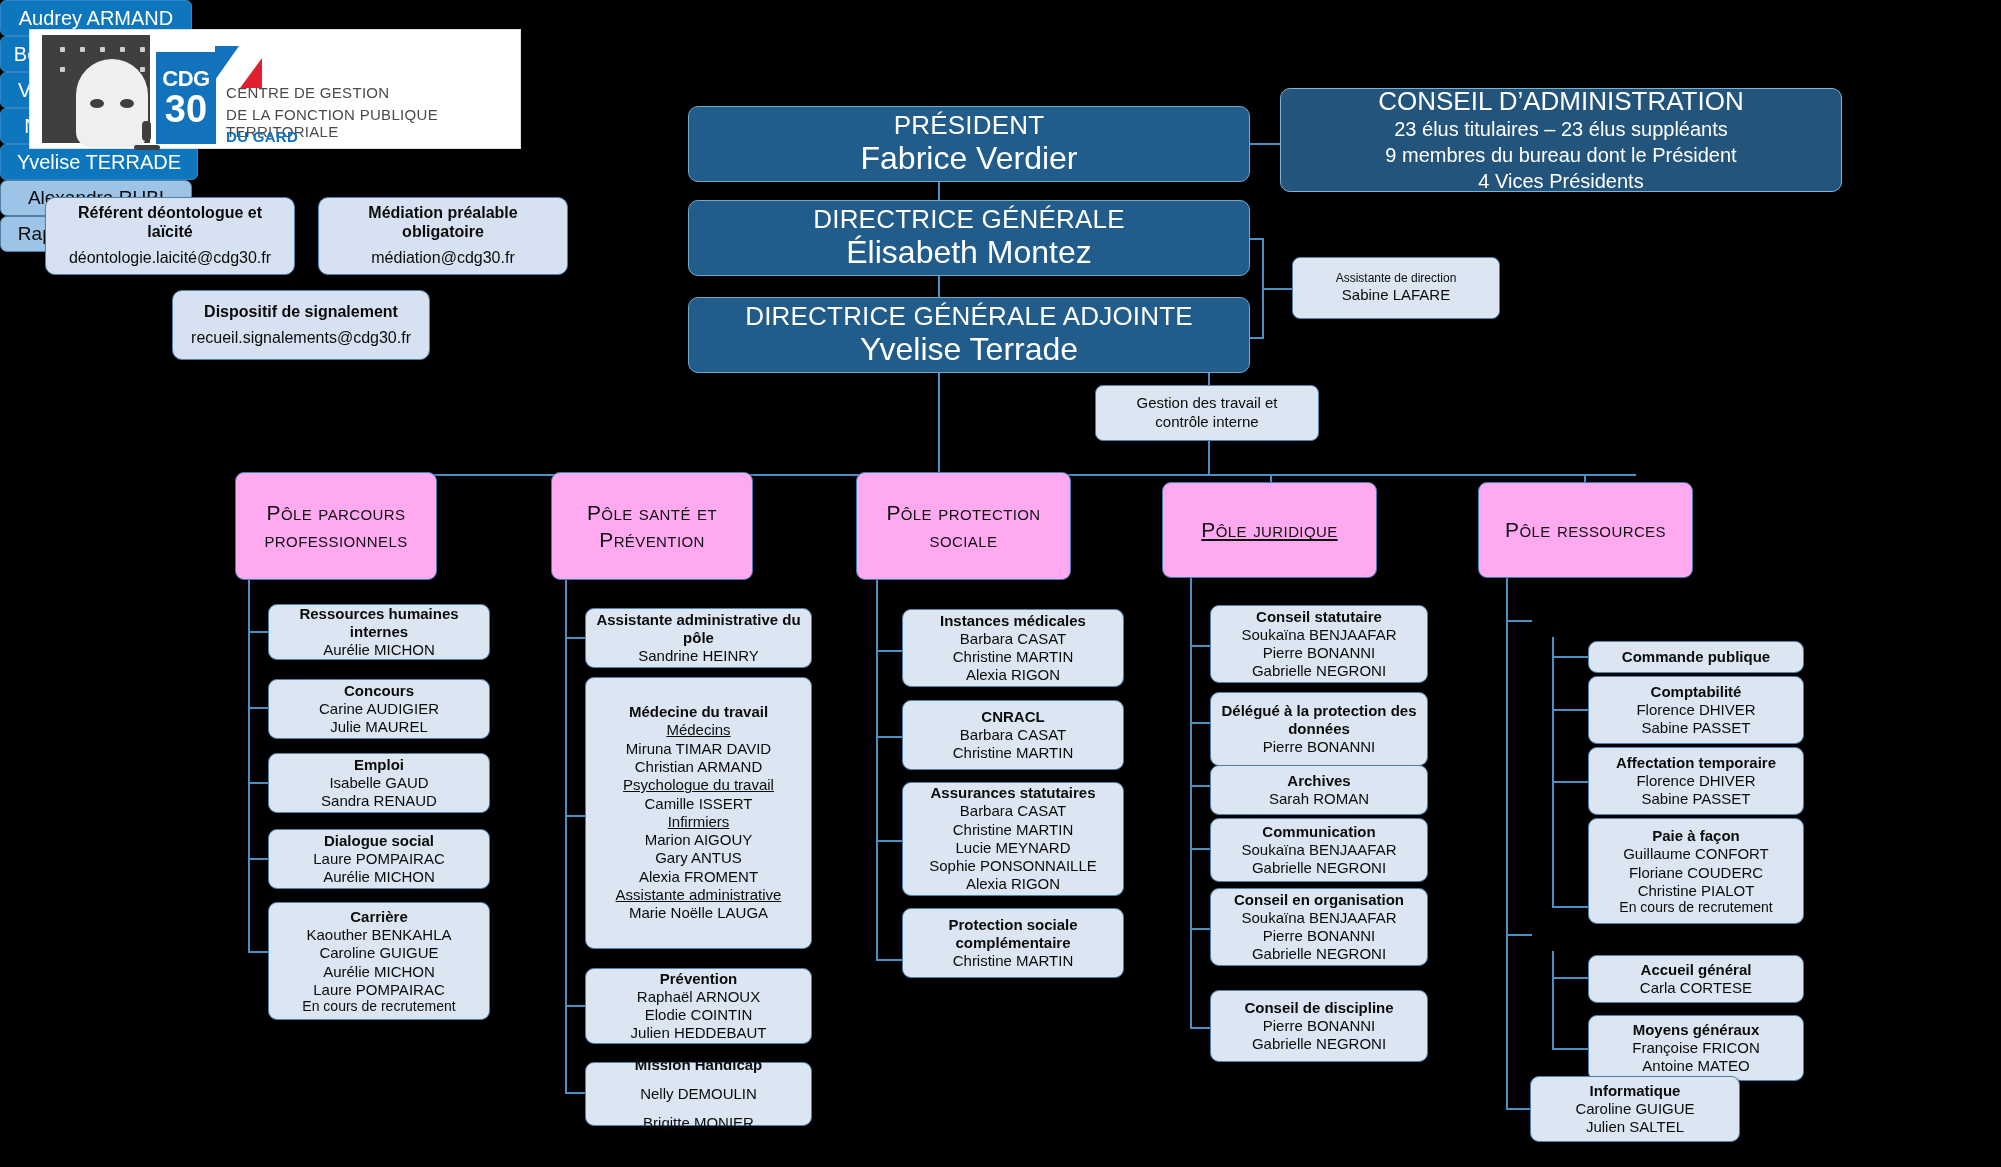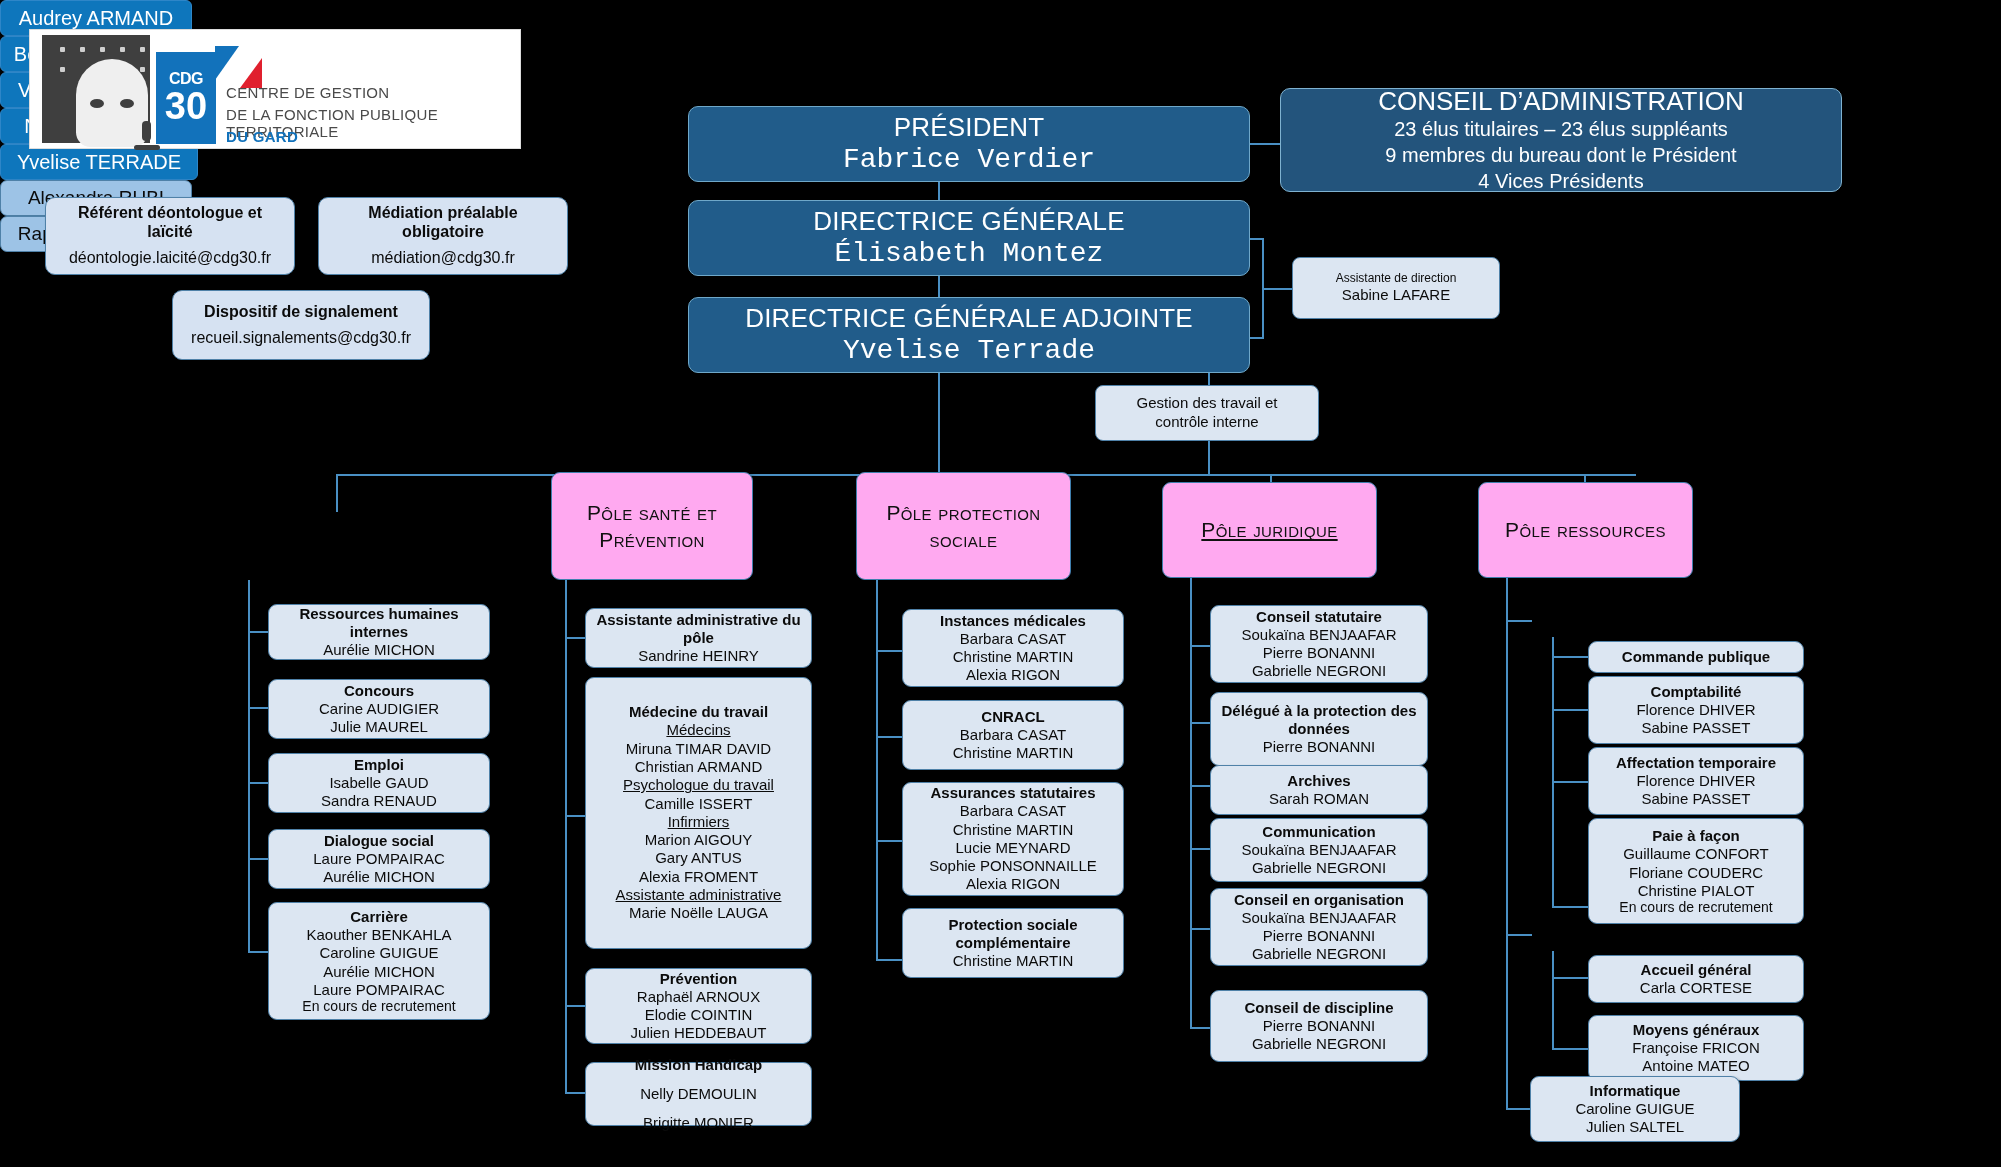--- a/index.html
+++ b/index.html
@@ -10,21 +10,21 @@
   }
   .stage{position:absolute;inset:0;}
 
   
   .box{position:absolute;box-sizing:border-box;display:flex;flex-direction:column;
        align-items:center;justify-content:center;text-align:center;}
 
   .dark{ background:#215C8A;border:1px solid #6fa8c9;border-radius:10px;color:#fff;
          box-shadow:2px 2px 3px rgba(0,0,0,.55); }
   .dark .t1{font-size:26px;line-height:1.18;letter-spacing:.2px;}
-  .dark .t2{font-size:28px;line-height:1.18;font-family:Liberation Mono, monospace;}
+  .dark .t2{font-size:32px;line-height:1.18;}
 
   .ca{ background:#23547C;border:1px solid #7fb2d0;border-radius:10px;color:#fff;
        box-shadow:2px 2px 3px rgba(0,0,0,.55);padding:6px 10px;}
   .ca .title{font-size:26px;line-height:1.22;}
   .ca .line{font-size:20px;line-height:1.28;}
 
   .light{ background:#DCE6F2;border:1.5px solid #4f81a8;border-radius:9px;color:#0b0b0b;
           box-shadow:2px 2px 3px rgba(0,0,0,.5);padding:4px 6px;}
   .light .hd{font-weight:bold;font-size:15px;line-height:1.2;}
   .light .nm{font-size:15px;line-height:1.22;}
@@ -64,21 +64,21 @@
   .logo .face{position:absolute;left:12px;top:5px;width:108px;height:108px;background:#3f3f3f;}
   .logo .dots{position:absolute;left:14px;top:8px;width:104px;height:40px;}
   .logo .dot{position:absolute;width:5px;height:5px;background:#cfcfcf;border-radius:1px;}
   .logo .head{position:absolute;left:34px;top:24px;width:72px;height:88px;background:#efefef;
               border-radius:44px 44px 18px 18px;}
   .logo .eye{position:absolute;background:#3f3f3f;border-radius:50%;}
   .logo .mouth{position:absolute;left:58px;top:86px;width:26px;height:5px;background:#3f3f3f;border-radius:3px;}
   .logo .nose{position:absolute;left:66px;top:62px;width:9px;height:20px;background:#3f3f3f;border-radius:4px;}
   .logo .cdgblk{position:absolute;left:126px;top:22px;width:60px;height:92px;background:#1272BB;
                 color:#fff;display:flex;flex-direction:column;align-items:center;justify-content:center;}
-  .logo .cdgblk .c1{font-size:16px;font-weight:bold;line-height:1;letter-spacing:-0.5px;}
+  .logo .cdgblk .c1{font-size:22px;font-weight:bold;line-height:1;letter-spacing:-0.5px;}
   .logo .cdgblk .c2{font-size:38px;font-weight:bold;line-height:1;}
   .logo .flagb{position:absolute;left:185px;top:16px;width:0;height:0;
                border-left:24px solid #1272BB;border-bottom:34px solid transparent;}
   .logo .flagr{position:absolute;left:210px;top:28px;width:0;height:0;
                border-right:22px solid #E0202E;border-top:30px solid transparent;}
   .logo .lt{position:absolute;color:#4a4a4a;font-size:15px;letter-spacing:.3px;}
   .logo .lt.b{color:#1272BB;font-weight:bold;}
 </style>
 </head>
 <body>
@@ -169,20 +169,23 @@
   <div class="box aux" style="left:1095px;top:385px;width:224px;height:56px;">
     <div class="nm">Gestion des travail et</div>
     <div class="nm">contrôle interne</div>
   </div>
   <div class="ln lnv" style="left:1208px;top:441px;height:34px;"></div>
 
   <div class="ln lnv" style="left:938px;top:373px;height:102px;"></div>
   <div class="ln lnh" style="left:336px;top:474px;width:1300px;"></div>
 
   <div class="ln lnv" style="left:336px;top:474px;height:38px;"></div>
+  <div class="box pink" style="left:235px;top:472px;width:202px;height:108px;">
+    <div class="pt">Pôle parcours professionnels</div>
+  </div>
   <div class="badge" style="left:307px;top:563px;width:190px;height:34px;">
     <span>Audrey ARMAND</span>
   </div>
   <div class="ln lnv" style="left:248px;top:580px;height:372px;"></div>
 
   <div class="ln lnh" style="left:248px;top:631px;width:22px;"></div>
   <div class="box light" style="left:268px;top:604px;width:222px;height:56px;">
     <div class="hd">Ressources humaines internes</div>
     <div class="nm">Aurélie MICHON</div>
   </div>

